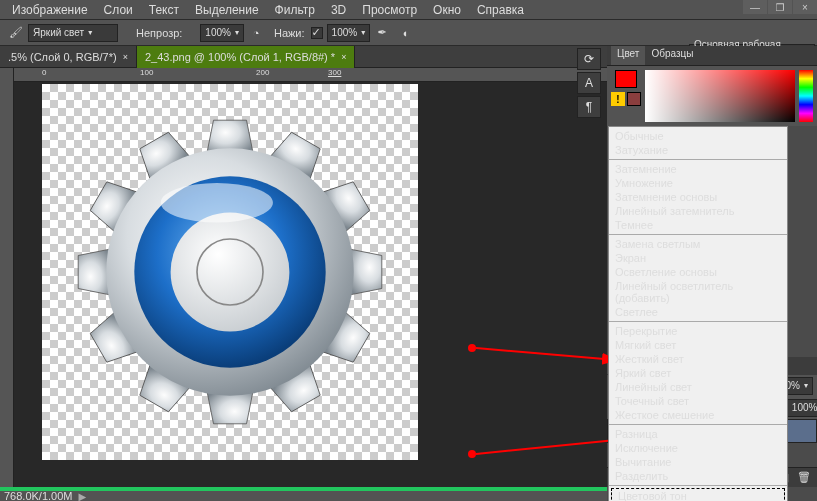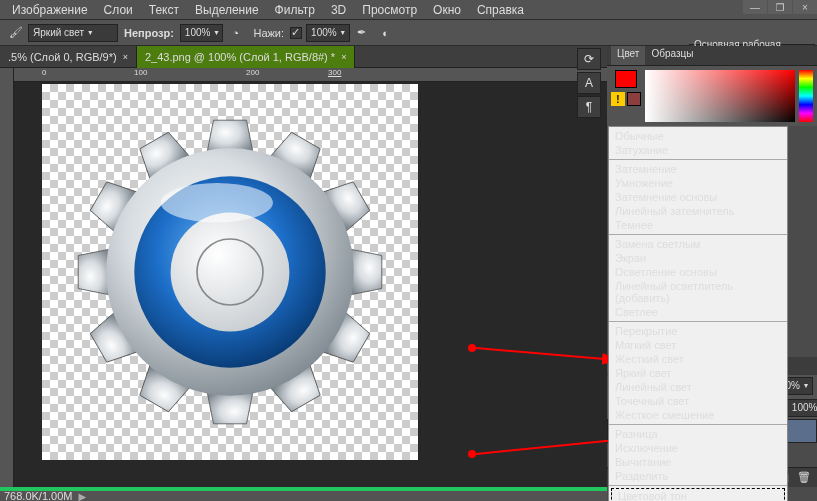--- a/index.html
+++ b/index.html
@@ -78,47 +78,47 @@
   <div class="wincontrols">
     <div>—</div>
     <div>❐</div>
     <div>×</div>
   </div>
 </div>
 
 <div class="optbar">
   <div class="iconbtn">🖌</div>
   <div class="sel after" style="width:90px;">Яркий свет</div>
-  <span style="margin:0 6px;font-weight:bold;">Непрозр:</span>
+  <span style="margin:0 18px;">Непрозр:</span>
   <div class="sel after">100%</div>
   <div class="iconbtn">◔</div>
   <span style="margin:0 6px;">Нажи:</span>
   <div class="chk on"></div>
   <div class="sel after" style="margin-left:4px;">100%</div>
   <div class="iconbtn">✒</div>
   <div class="iconbtn">◐</div>
   <div class="sel after workspace-label" style="width:126px;">Основная рабочая среда</div>
 </div>
 
 <div class="tabbar">
   <div class="doctab">
-    <span>.5% (Слой 0, RGB/9*)</span>
+    <span>.5% (Слой 0, RGB/7*)</span>
     <span class="x">×</span>
   </div>
   <div class="doctab active">
     <span>2_43.png @ 100% (Слой 1, RGB/8#) *</span>
     <span class="x">×</span>
   </div>
 </div>
 
 <div class="canvasarea">
   <div class="ruler-h">
     <span class="tick" style="left:42px;">0</span>
-    <span class="tick" style="left:134px;">100</span>
-    <span class="tick" style="left:246px;">200</span>
+    <span class="tick" style="left:140px;">100</span>
+    <span class="tick" style="left:256px;">200</span>
     <span class="tick" style="left:328px;text-decoration:underline;">300</span>
   </div>
   <div class="ruler-v"></div>
   <div class="transparency">
     <svg class="gear" width="330" height="330" viewBox="0 0 200 200">
       <defs>
         <radialGradient id="gm" cx="40%" cy="35%" r="70%">
           <stop offset="0%" stop-color="#fdfdfd"></stop>
             <stop offset="45%" stop-color="#d8dde1"></stop>
             <stop offset="100%" stop-color="#7d878f"></stop>

